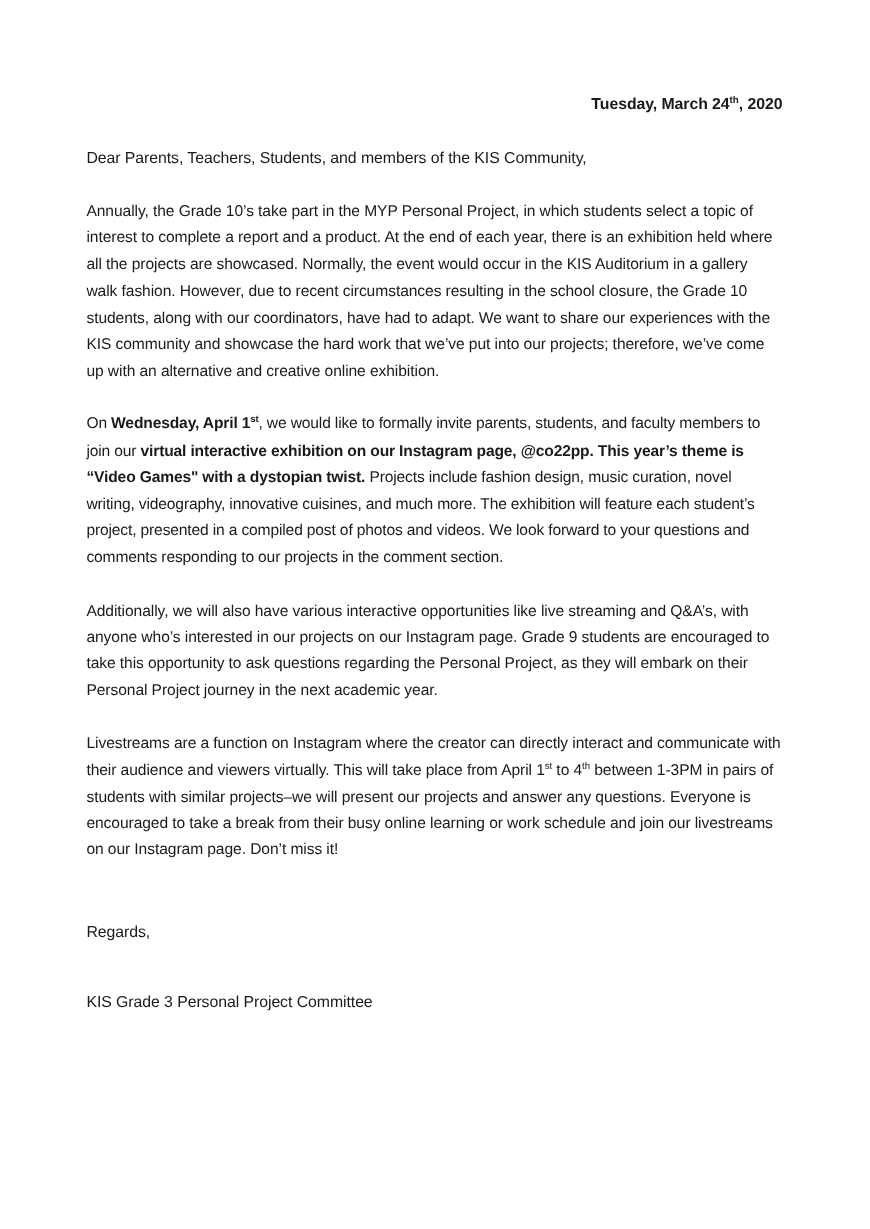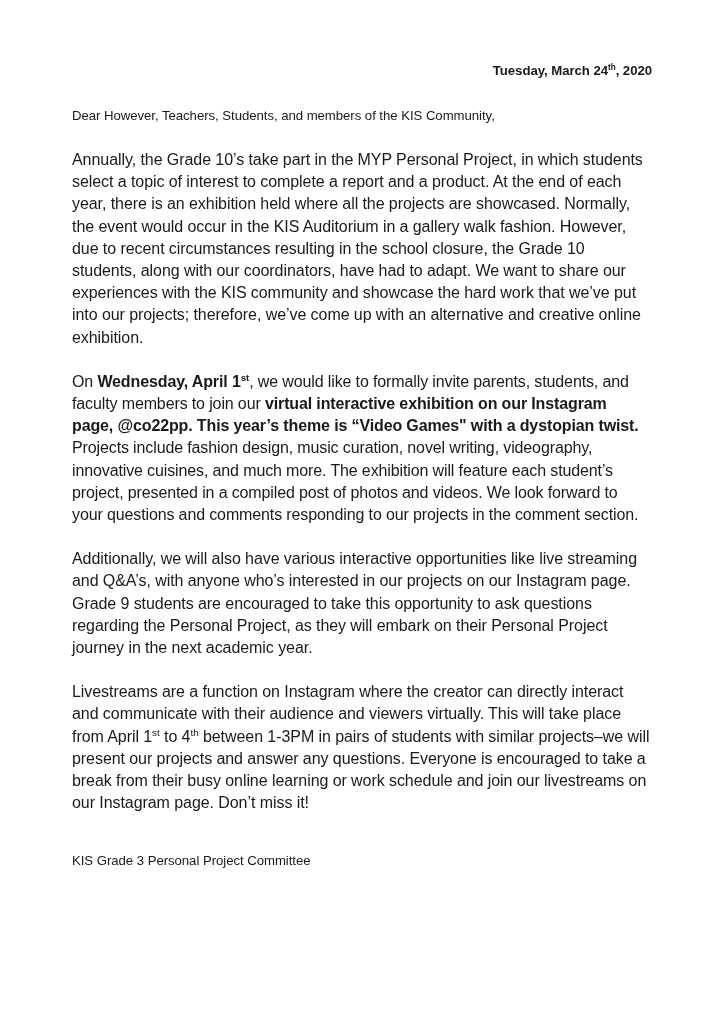--- a/index.html
+++ b/index.html
@@ -32,32 +32,32 @@
     left: 72px;
     top: 0;
     width: 580px;
   }
   .doc-date {
     text-align: right;
     font-weight: bold;
     font-size: 13.2px;
     line-height: 22px;
     margin: 0;
-    padding-top: 60px;
+    padding-top: 76px;
     letter-spacing: -0.05px;
   }
   .salutation {
     font-size: 13.2px;
     line-height: 22px;
     margin: 0;
     padding-top: 23px;
     letter-spacing: -0.05px;
   }
   .para {
-    font-size: 16px;
+    font-size: 13px;
     line-height: 22.2px;
     margin: 0;
     padding-top: 22px;
     text-align: left;
     letter-spacing: -0.06px;
     word-spacing: -0.05px;
   }
   .para.tight {
     letter-spacing: -0.12px;
   }
@@ -85,28 +85,29 @@
   }
 </style>
 </head>
 <body>
 
 <div class="page">
   <div class="content">
 
     <p class="doc-date"><span>Tuesday, March 24</span><sup>th</sup><span>, 2020</span></p>
 
-    <p class="salutation">Dear However, Teachers, Students, and members of the KIS Community,</p>
+    <p class="salutation">Dear Parents, Teachers, Students, and members of the KIS Community,</p>
 
     <p class="para">Annually, the Grade 10’s take part in the MYP Personal Project, in which students select a topic of interest to complete a report and a product. At the end of each year, there is an exhibition held where all the projects are showcased. Normally, the event would occur in the KIS Auditorium in a gallery walk fashion. However, due to recent circumstances resulting in the school closure, the Grade 10 students, along with our coordinators, have had to adapt. We want to share our experiences with the KIS community and showcase the hard work that we’ve put into our projects; therefore, we’ve come up with an alternative and creative online exhibition.</p>
 
     <p class="para tight"><span>On </span><b><span>Wednesday, April 1</span><sup>st</sup></b><span>, we would like to formally invite parents, students, and faculty members to join our </span><b>virtual interactive exhibition on our Instagram page, @co22pp. This year’s theme is “Video Games" with a dystopian twist.</b><span> Projects include fashion design, music curation, novel writing, videography, innovative cuisines, and much more. The exhibition will feature each student’s project, presented in a compiled post of photos and videos. We look forward to your questions and comments responding to our projects in the comment section.</span></p>
 
     <p class="para">Additionally, we will also have various interactive opportunities like live streaming and Q&amp;A’s, with anyone who’s interested in our projects on our Instagram page. Grade 9 students are encouraged to take this opportunity to ask questions regarding the Personal Project, as they will embark on their Personal Project journey in the next academic year.</p>
 
     <p class="para"><span>Livestreams are a function on Instagram where the creator can directly interact and communicate with their audience and viewers virtually. This will take place from April 1</span><sup>st</sup><span> to 4</span><sup>th</sup><span> between 1-3PM in pairs of students with similar projects–we will present our projects and answer any questions. Everyone is encouraged to take a break from their busy online learning or work schedule and join our livestreams on our Instagram page. Don’t miss it!</span></p>
 
 
+    <p class="closing">Regards,</p>
 
     <p class="signature">KIS Grade 3 Personal Project Committee</p>
 
   </div>
 </div>
 
 </body></html>

